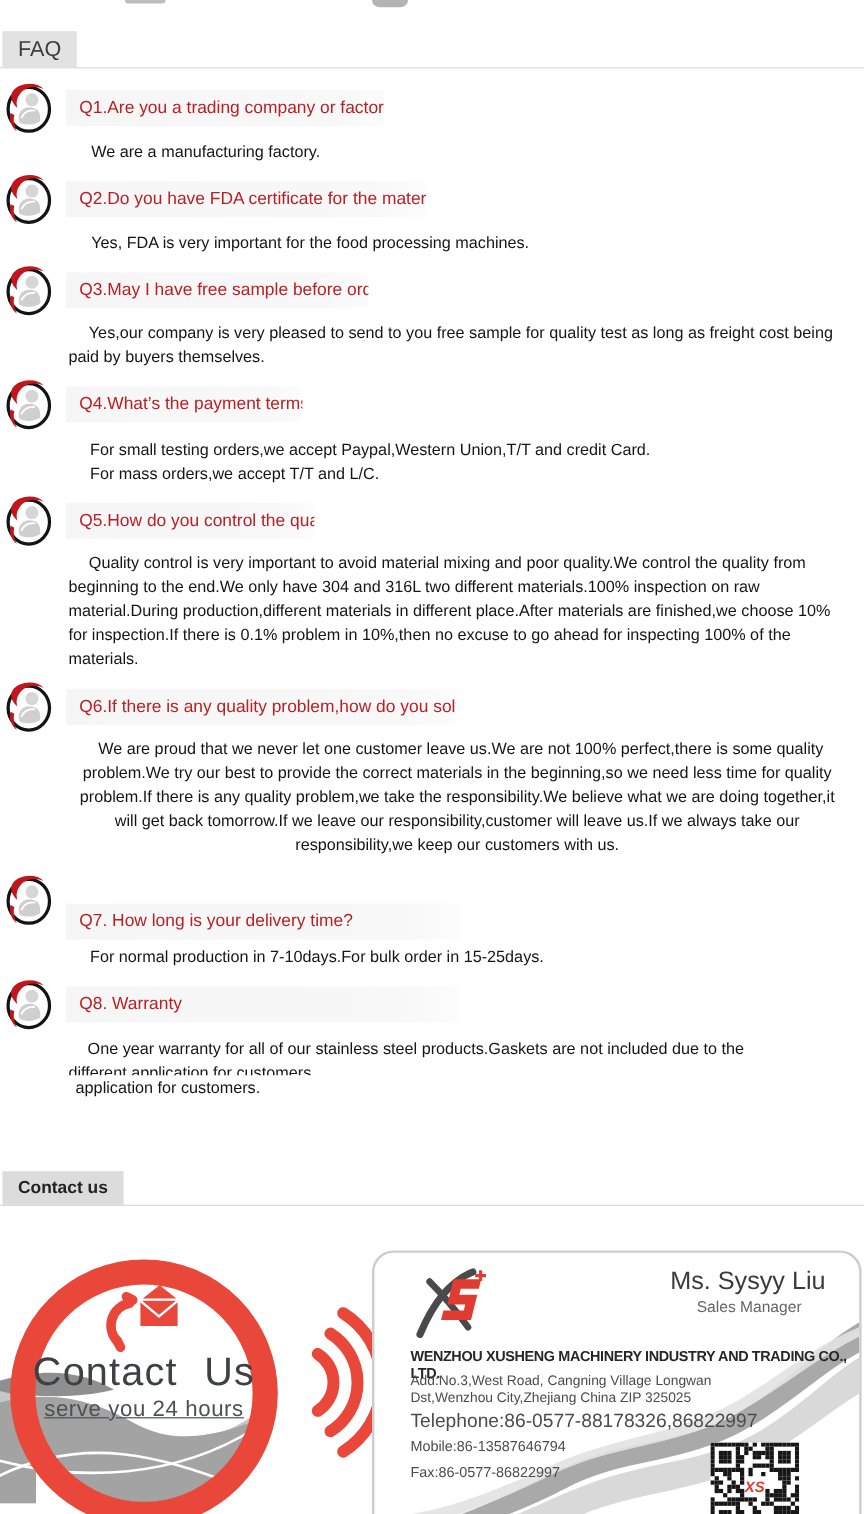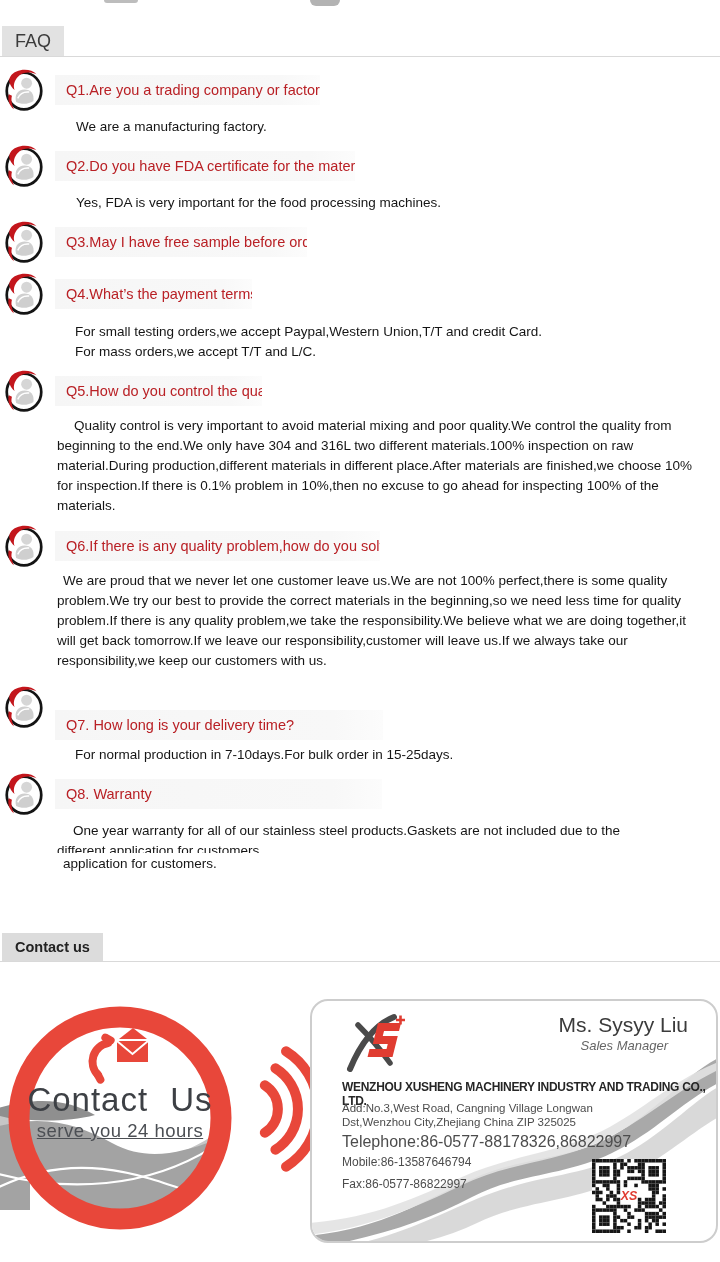--- a/index.html
+++ b/index.html
@@ -51,42 +51,42 @@
   .faq-item:nth-of-type(6){margin-top:7px;}
   .faq-item:nth-of-type(7){margin-top:3px;}
   .faq-item:nth-of-type(8){margin-top:6px;}
 
   .answer{color:var(--answer-ink);font-size:13.5px;line-height:20px;}
   .a-single{margin:4px 0 0 76px;}
   .a-line{margin-left:75px;}
   .a-lines{margin-top:5px;}
   .a-para{margin:3px 0 0 57px;text-indent:17px;width:640px;}
   .a-para-q5{margin-top:2px;width:645px;}
-  .a-para-q6{margin-top:2px;width:648px;text-indent:6px;}
+  .a-para-q6{margin-top:2px;width:648px;text-indent:6px;text-align:center;}
   .a-clip{margin:4px 0 0 57px;width:600px;max-height:32px;overflow:hidden;}
   .a-clip p{text-indent:16px;width:600px;}
   .a-repeat{margin:1px 0 0 63px;}
 
   
   .contact-wrap{position:relative;width:720px;height:296px;overflow:hidden;}
   .badge-svg{position:absolute;left:0;top:15px;}
   .badge-title{position:absolute;left:0;top:119px;width:240px;text-align:center;
     color:#3d4045;font-size:33px;word-spacing:12px;letter-spacing:1px;z-index:3;}
   .badge-sub{position:absolute;left:0;top:158px;width:240px;text-align:center;
     color:#4c4f54;font-size:18.5px;letter-spacing:.5px;z-index:3;text-decoration:underline;}
   .arcs-svg{position:absolute;left:245px;top:75px;}
 
   .card{position:absolute;left:310px;top:37px;width:408px;height:244px;background:#fff;
     border:2px solid #cdcdcd;border-radius:18px;overflow:hidden;}
   .card-ribbons{position:absolute;left:0;top:0;z-index:0;}
   .card .txt{position:absolute;z-index:2;}
   .card-logo{position:absolute;left:26px;top:10px;z-index:2;}
   .person{position:absolute;right:28px;top:12px;text-align:right;z-index:2;}
   .person-name{font-size:21px;color:#3b3b3b;}
-  .person-title{font-size:13px;color:#666;padding-right:20px;margin-top:1px;font-style:italic;}
+  .person-title{font-size:13px;color:#666;padding-right:20px;margin-top:1px;}
   .company{left:30px;top:79px;width:372px;font-weight:bold;font-size:12px;
     letter-spacing:-0.3px;color:#262626;}
   .address{left:30px;top:100px;width:320px;font-size:11.5px;line-height:14px;color:#4c4c4c;}
   .tel{left:30px;top:132px;font-size:16px;color:#4c4c4c;}
   .mob{left:30px;top:154px;font-size:12px;color:#4c4c4c;}
   .fax{left:30px;top:176px;font-size:12px;color:#4c4c4c;}
   .qr{position:absolute;left:280px;top:158px;width:74px;height:74px;background:#fff;z-index:3;}
 </style>
 </head>
 <body>
@@ -134,20 +134,21 @@
         <p class="answer a-single">Yes, FDA is very important for the food processing machines.</p>
       </div>
 
       <div class="faq-item">
         <div class="q-row">
           <span class="q-icon"><svg viewBox="0 0 42 44" width="44" height="46">
                 <use href="#qicon"></use>
               </svg></span>
           <div class="q-bar">Q3.May I have free sample before ordering?</div>
         </div>
+        <p class="answer a-para">Yes,our company is very pleased to send to you free sample for quality test as long as freight cost being paid by buyers themselves.</p>
       </div>
 
       <div class="faq-item">
         <div class="q-row">
           <span class="q-icon"><svg viewBox="0 0 42 44" width="44" height="46">
                 <use href="#qicon"></use>
               </svg></span>
           <div class="q-bar">Q4.What’s the payment terms?</div>
         </div>
         <div class="answer a-lines">

